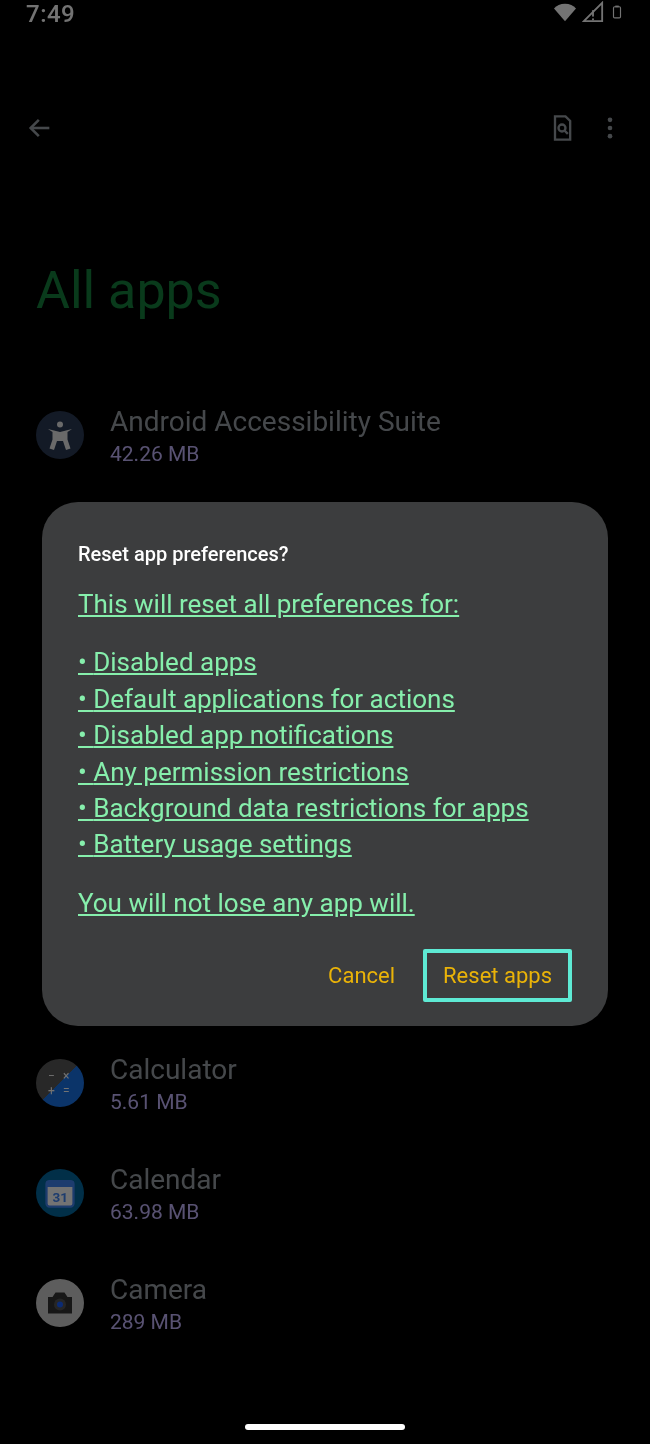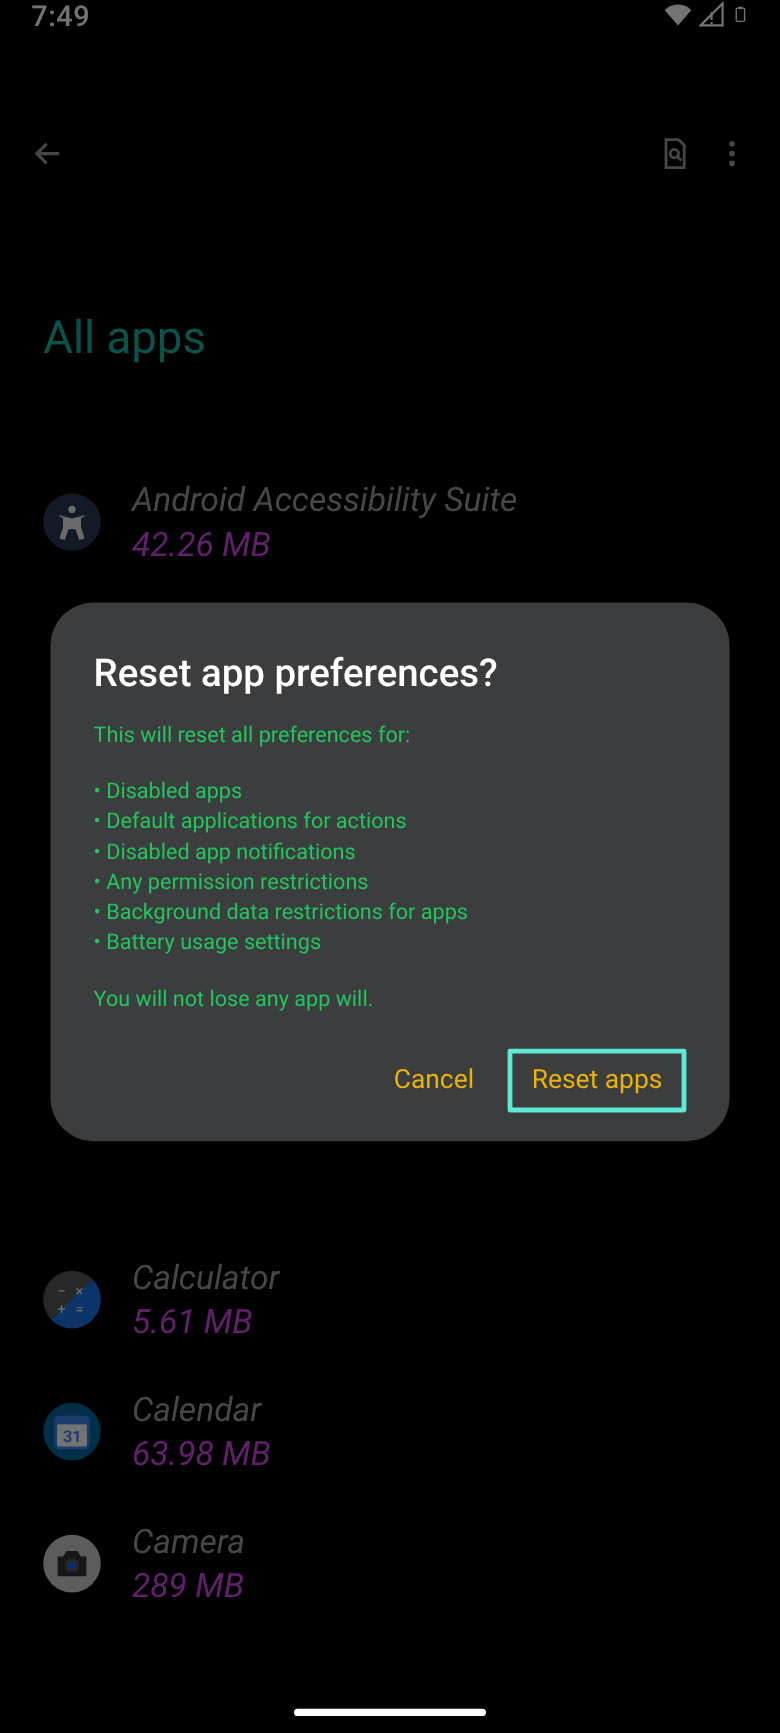--- a/index.html
+++ b/index.html
@@ -51,23 +51,23 @@
     display: flex; align-items: center; justify-content: center;
     color: #9aa0a6;
   }
   .toolbar-icon svg { width: 28px; height: 28px; }
 
   
   .page-title {
     position: absolute;
     top: 260px;
     left: 36px;
-    font-size: 38px;
+    font-size: 52px;
     font-weight: 400;
-    color: #14b8a6;
+    color: #15803d;
   }
 
   
   .app-list {
     position: absolute;
     top: 380px;
     left: 0; right: 0;
     display: flex;
     flex-direction: column;
   }
@@ -81,51 +81,52 @@
   .app-icon {
     width: 48px; height: 48px;
     border-radius: 24px;
     background: #3a3a3a;
     display: flex;
     align-items: center;
     justify-content: center;
     flex-shrink: 0;
   }
   .app-icon svg { width: 36px; height: 36px; }
-  .app-text { display: flex; flex-direction: column; gap: 4px; font-style: italic; }
+  .app-text { display: flex; flex-direction: column; gap: 4px; }
   .app-name { font-size: 28px; color: #9aa0a6; font-weight: 400; }
-  .app-size { font-size: 28px; color: #d946ef; }
+  .app-size { font-size: 21px; color: #c4b5fd; }
 
   
   .scrim {
     position: absolute;
     inset: 0;
     background: rgba(0,0,0,0.55);
   }
 
   
   .dialog {
     position: absolute;
     left: 42px; right: 42px;
     top: 502px;
     background: #3c3d3e;
     border-radius: 36px;
     padding: 40px 36px 24px 36px;
     color: #e6e6e6;
   }
   .dialog-title {
-    font-size: 32px;
+    font-size: 20px;
     font-weight: 500;
     color: #fff;
     margin-bottom: 20px;
   }
   .dialog-body {
-    font-size: 18px;
+    font-size: 26px;
     line-height: 1.4;
-    color: #22c55e;
+    color: #86efac;
+    text-decoration: underline;
   }
   .dialog-body p { margin: 0; }
   .dialog-body .intro { margin-bottom: 22px; }
   .dialog-body ul {
     list-style: none;
     padding: 0;
     margin: 0 0 22px 0;
   }
   .dialog-body ul li::before {
     content: "• ";

